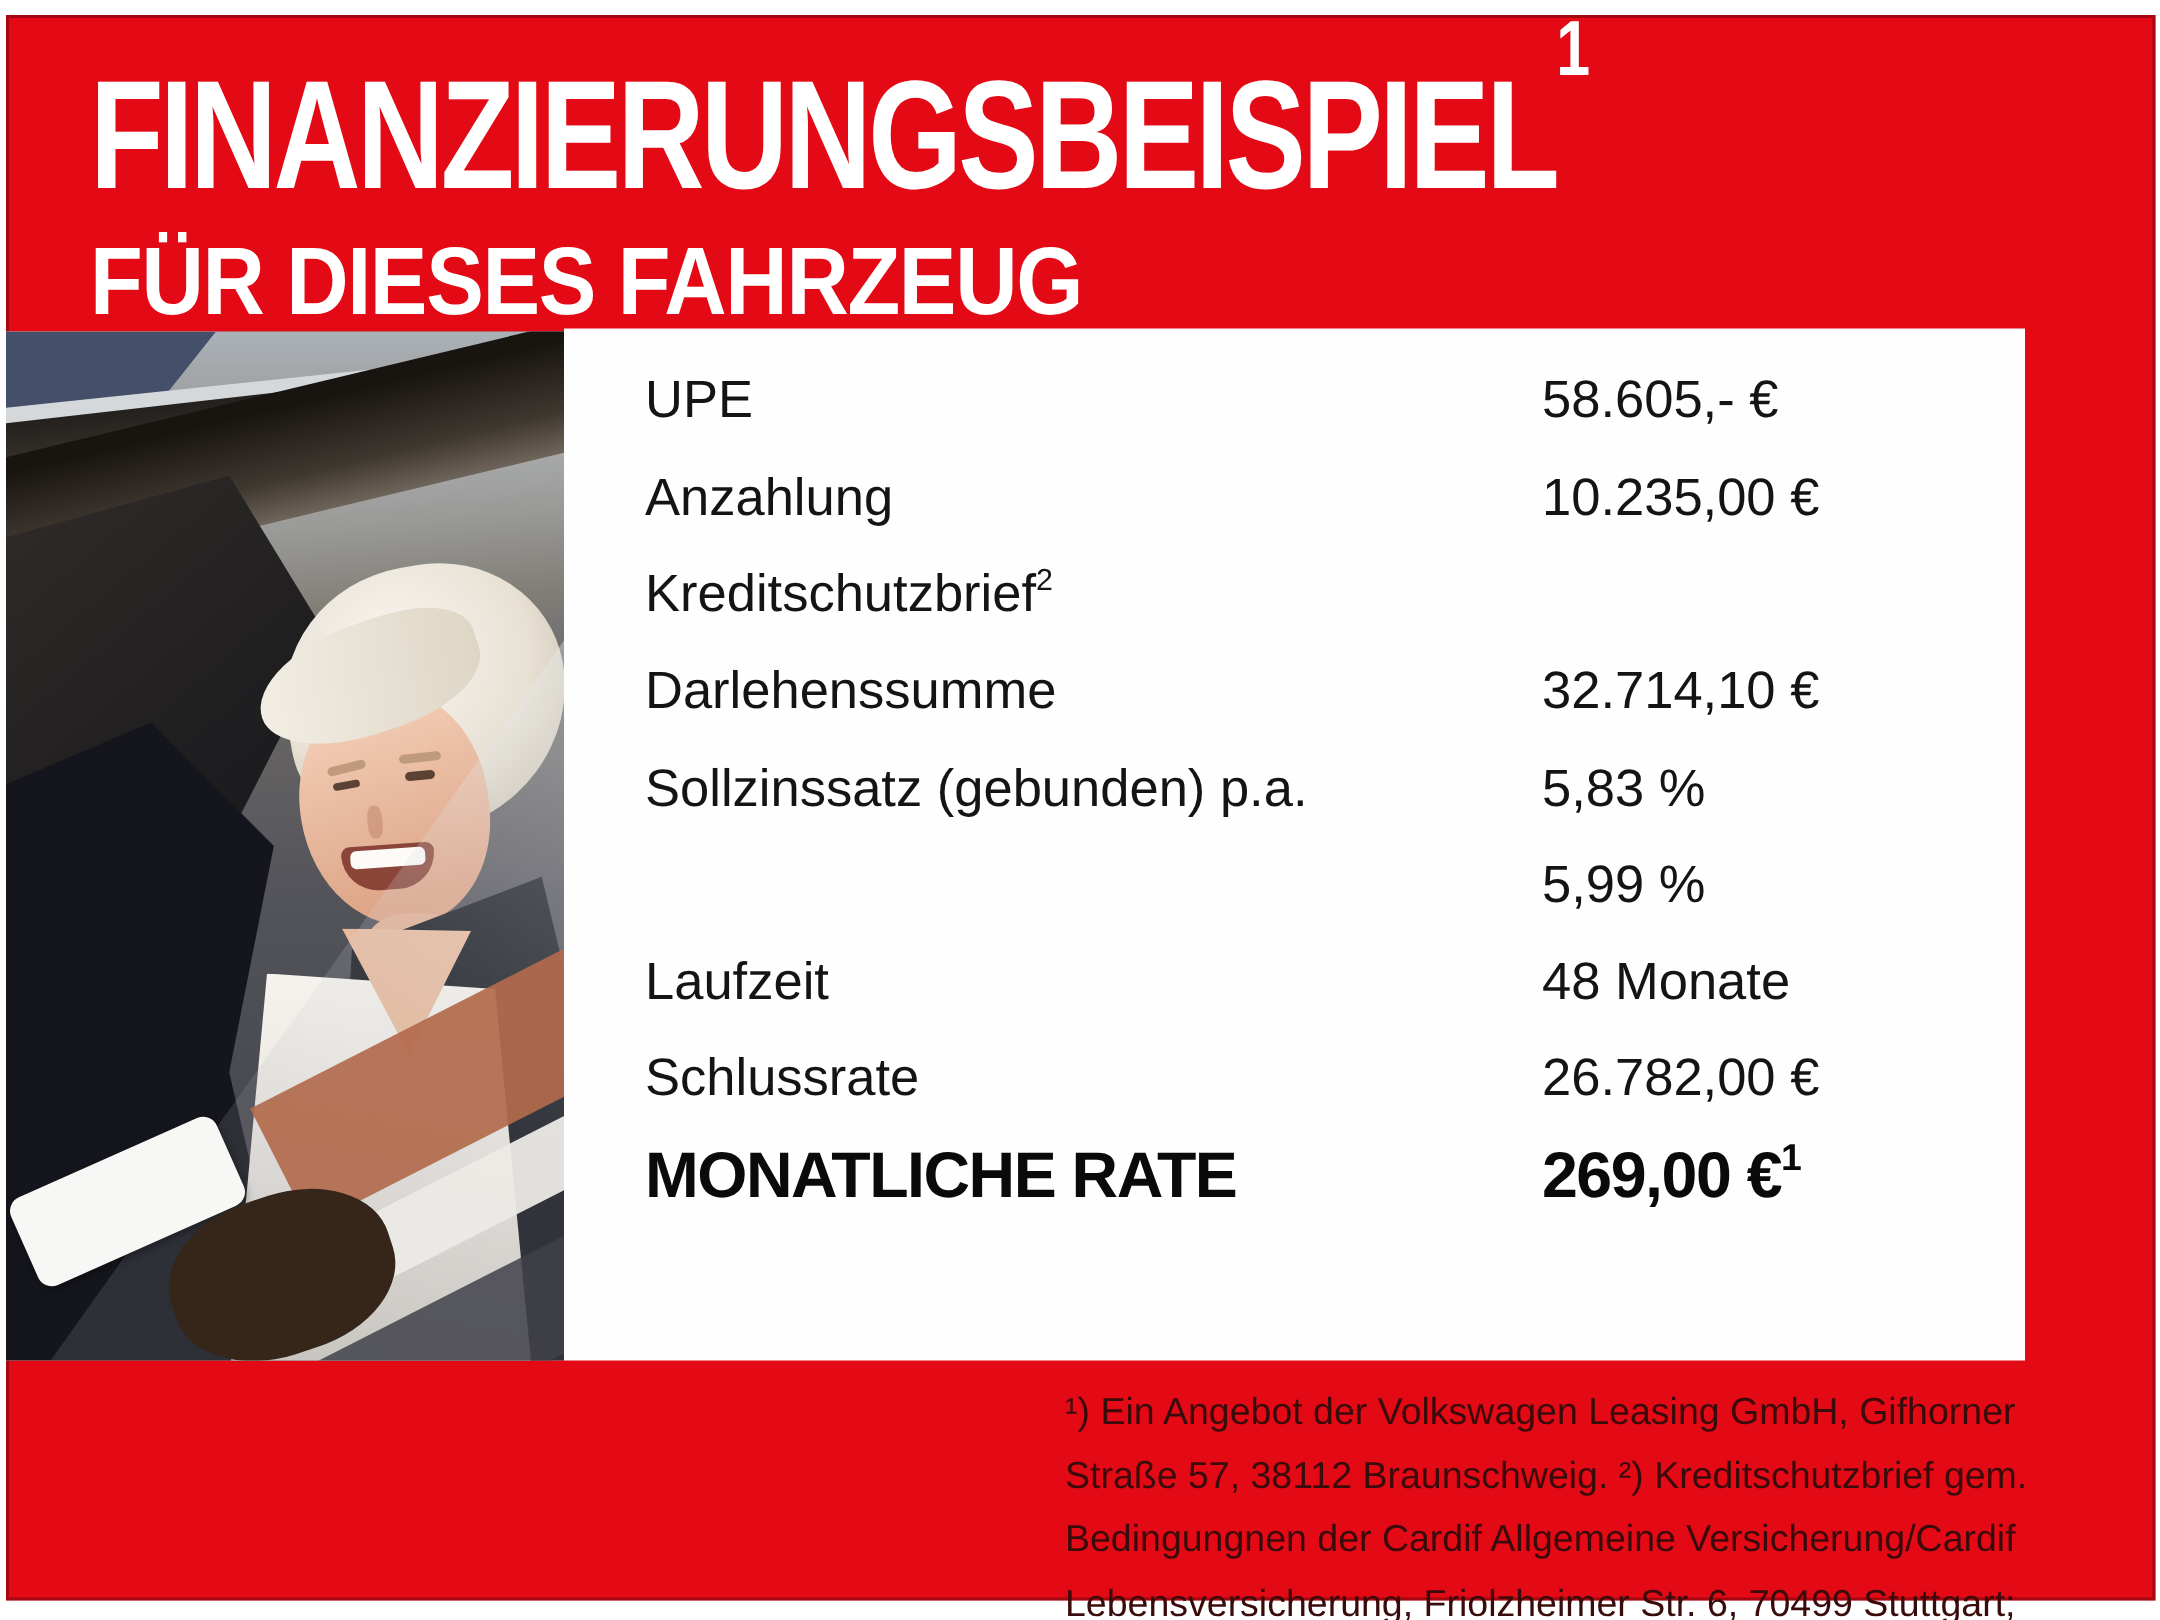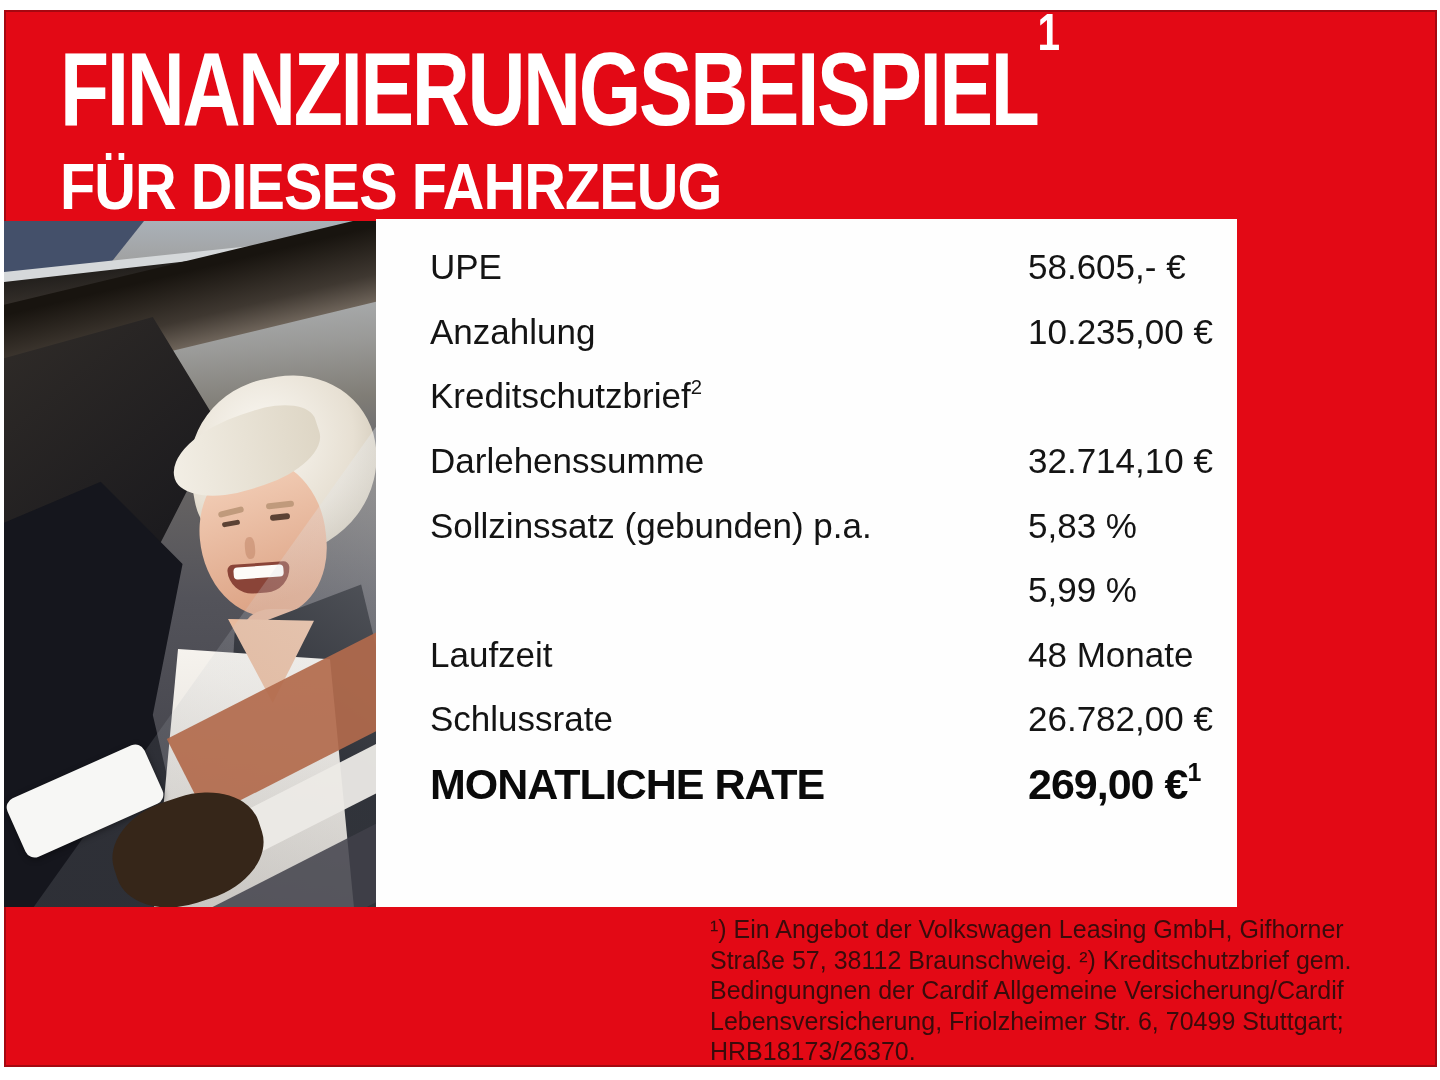--- a/index.html
+++ b/index.html
@@ -85,33 +85,33 @@
                  opacity:.95;transform:rotate(-27deg);}
   .ph-band-dark{left:168px;top:632px;width:310px;height:70px;background:#41414a;
                 opacity:.85;transform:rotate(-27deg);}
   .ph-phone{left:6px;top:548px;width:150px;height:64px;background:#f7f7f5;
             border-radius:10px;transform:rotate(-24deg);
             box-shadow:0 2px 6px rgba(0,0,0,.4);}
   .ph-hand{left:108px;top:576px;width:152px;height:106px;background:#362619;
            border-radius:45%;transform:rotate(-18deg);}
 
   
-  .panel{position:absolute;left:376px;top:219px;width:861px;height:688px;
+  .panel{position:absolute;left:376px;top:219px;width:974px;height:688px;
          background:#fefefe;padding-top:16px;box-sizing:border-box;}
   .row{position:relative;height:64.6px;display:flex;align-items:center;}
   .row .label{margin-left:54px;font-size:35px;color:#141414;}
   .row .value{position:absolute;left:628px;font-size:35px;color:#141414;margin-left:24px;}
   .row sup{font-size:58%;position:relative;top:-2px;}
   .row.emphasis .label,.row.emphasis .value{
       font-weight:bold;font-size:43px;letter-spacing:-1px;color:#0a0a0a;}
 
   
   .fineprint{position:absolute;left:710px;top:914px;width:640px;
              font-size:25px;line-height:30.6px;color:#3a0b0b;}
-  .fineprint div{white-space:nowrap;}
+  .fineprint div{white-space:nowrap;margin-top:12px;}
 </style>
 </head>
 <body>
 
 <div class="red-box"></div>
 
 <div class="brand-header">
   <div class="title"><span>FINANZIERUNGSBEISPIEL</span><sup>1</sup></div>
   <div class="subtitle">FÜR DIESES FAHRZEUG</div>
 </div>

